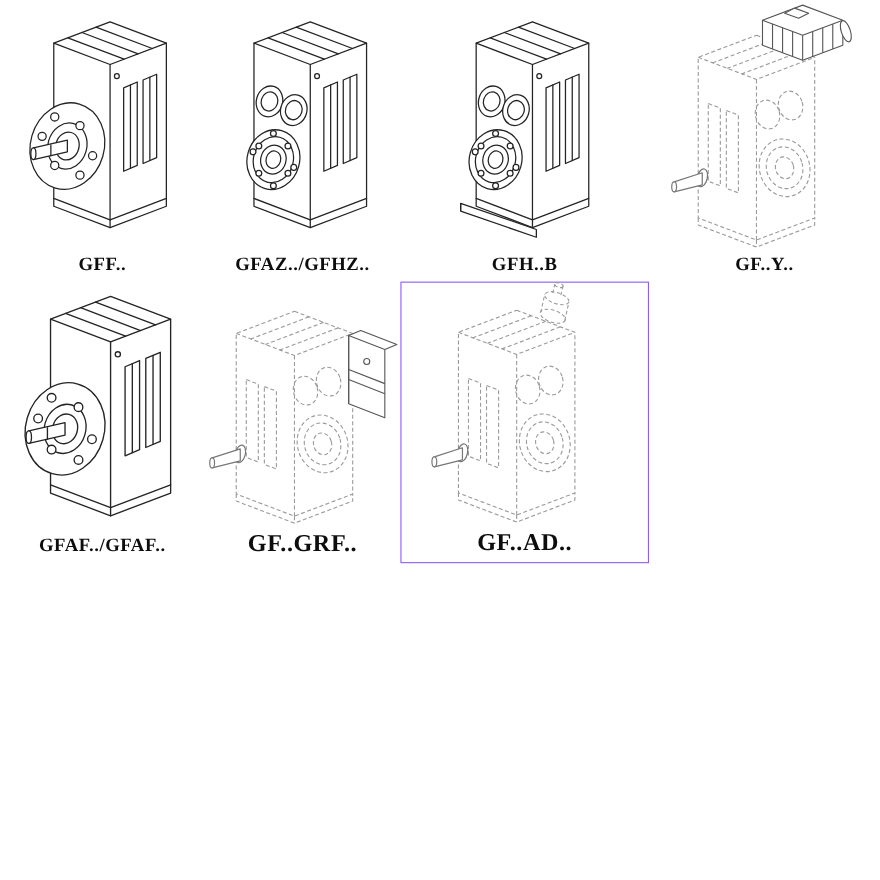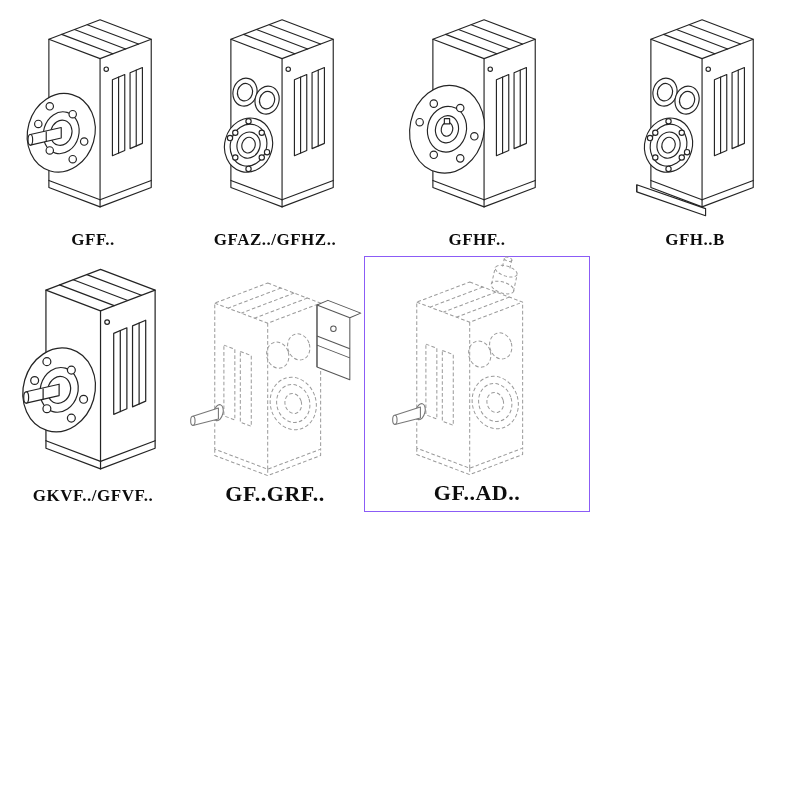--- a/index.html
+++ b/index.html
@@ -197,48 +197,50 @@
   <div class="cell">
     <div class="drawing">
       <svg class="solid-svg" viewBox="0 0 160 238">
           <use href="#gb-rings"></use>
         </svg>
     </div>
     <div class="label">GFAZ../GFHZ..</div>
   </div>
 
 
-  <div class="cell">
-    <div class="drawing">
-      <svg class="solid-svg" viewBox="0 0 160 238">
-          <use href="#gb-flangefront"></use>
-        </svg>
-    </div>
-    <div class="label">GFHF..</div>
-  </div>
 
 
   <div class="cell">
     <div class="drawing">
       <svg class="solid-svg" viewBox="0 0 160 238">
           <use href="#gb-ringsfoot"></use>
         </svg>
     </div>
     <div class="label">GFH..B</div>
   </div>
 
 
+  <div class="cell">
+    <div class="drawing">
+      <svg class="dashed-svg" viewBox="0 -16 200 252">
+        <use href="#bodyR"></use>
+          <use href="#shaftL"></use>
+        <use href="#motorTop" transform="translate(26,-12)"></use>
+      </svg>
+    </div>
+    <div class="label">GF..Y..</div>
+  </div>
 
   <div class="cell lg">
     <div class="drawing">
       <svg class="solid-svg" viewBox="0 0 160 238">
           <use href="#gb-flange"></use>
         </svg>
     </div>
-    <div class="label">GKVF../GFVF..</div>
+    <div class="label">GFAF../GFAF..</div>
   </div>
 
 
   <div class="cell">
     <div class="drawing">
       <svg class="dashed-svg" viewBox="0 -16 200 252">
         <use href="#bodyR"></use>
           <use href="#shaftL"></use>
         <use href="#adapterSide" transform="translate(0,-2)"></use>
       </svg>

